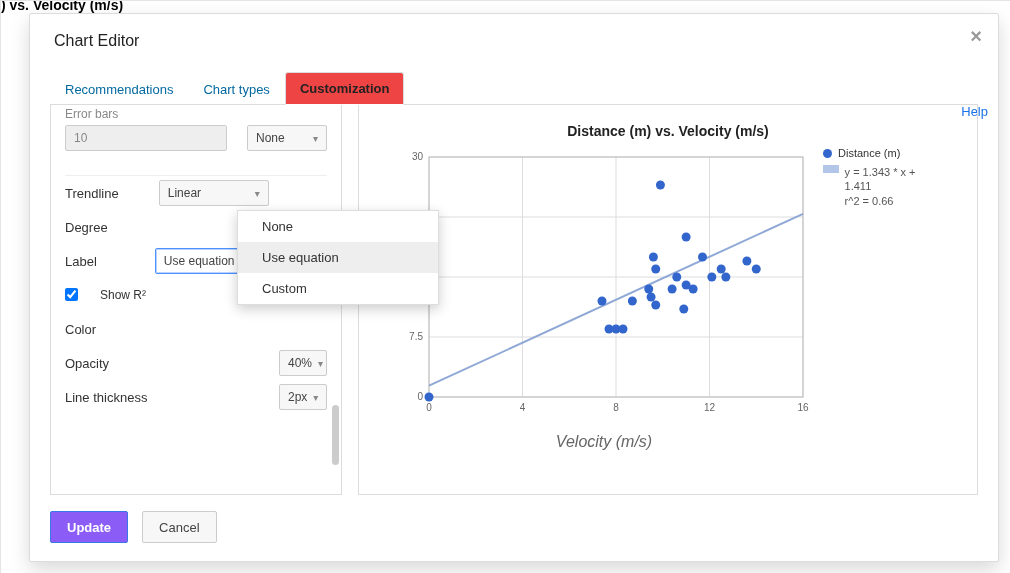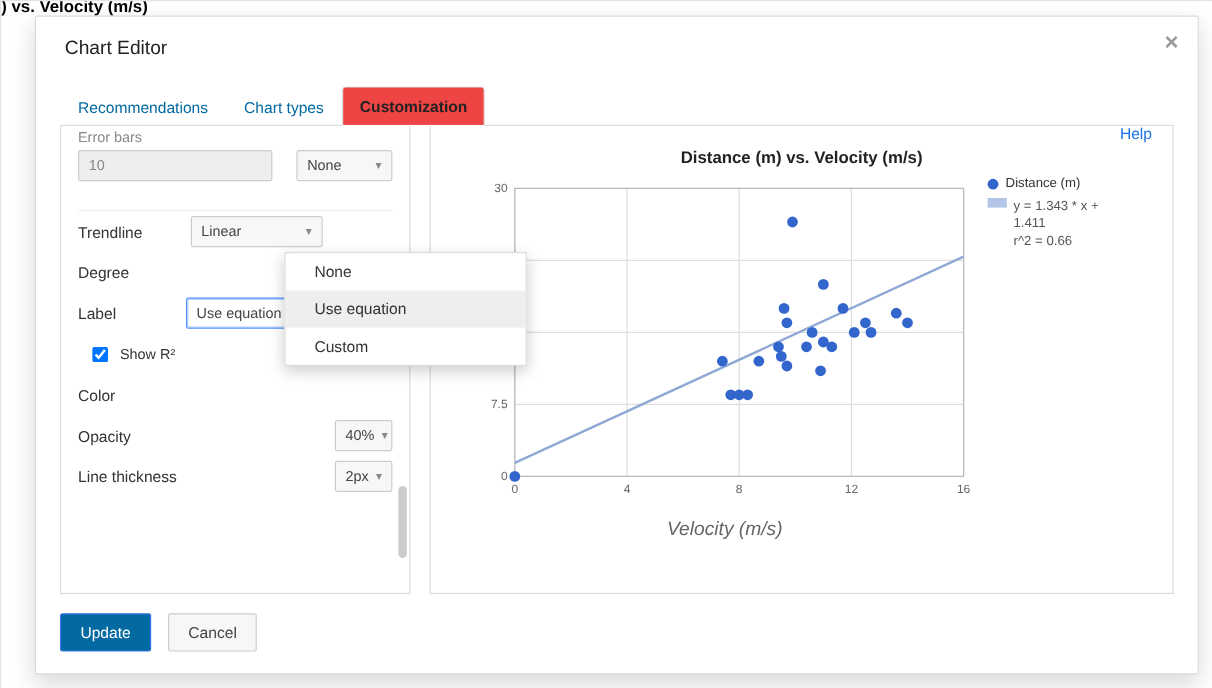--- a/index.html
+++ b/index.html
@@ -4,41 +4,41 @@
 <style>
   html,body{margin:0;padding:0;font-family:Arial,Helvetica,sans-serif;font-size:13px;color:#222;background:#fafafa;}
   .backdrop{position:relative;width:1010px;height:573px;border:1px solid #e5e5e5;overflow:hidden;background:#fff;}
   .bg-hint{position:absolute;top:-4px;left:0;font-weight:bold;font-size:14px;color:#000;}
   .modal{position:absolute;left:28px;top:12px;right:12px;bottom:12px;background:#fff;border:1px solid #dcdcdc;box-shadow:0 8px 20px rgba(0,0,0,.15);border-radius:2px;}
   .close-x{position:absolute;top:12px;right:16px;color:#999;font-size:20px;font-weight:bold;cursor:pointer;line-height:1;}
   .title{font-size:16px;padding:18px 24px 0 24px;}
   .tabs-row{display:flex;align-items:flex-end;border-bottom:1px solid #dcdcdc;margin:20px 20px 0 20px;height:34px;}
   .tab{padding:8px 14px;color:#0369a1;cursor:pointer;border:1px solid transparent;border-bottom:none;position:relative;top:1px;}
   .tab.active{color:#222;font-weight:bold;border-color:#dcdcdc;background:#ef4444;border-radius:3px 3px 0 0;border-bottom:1px solid #fff;}
-  .help{color:#1a73e8;font-size:13px;position:absolute;right:38px;top:90px;cursor:pointer;}
+  .help{color:#1a73e8;font-size:13px;position:absolute;right:10px;top:90px;cursor:pointer;}
   .body{display:flex;padding:0 20px;gap:16px;height:390px;}
   
   .panel{width:290px;border:1px solid #dcdcdc;border-top:none;overflow:hidden;position:relative;}
   .panel-inner{padding:8px 14px 14px 14px;}
   .panel-section{border-bottom:1px solid #eee;padding:10px 0;}
   .row{display:flex;align-items:center;justify-content:space-between;height:34px;}
   .row .lab{font-size:13px;color:#333;}
   .cutoff{color:#888;font-size:12px;margin-top:-6px;}
   input[type=text].txt, .sel{
     height:26px;box-sizing:border-box;border:1px solid #ccc;background:#f5f5f5;
     font-size:12px;color:#444;border-radius:2px;padding:0 8px;
   }
   input[type=text].txt{width:162px;background:#eee;color:#888;}
   .sel{display:flex;align-items:center;justify-content:space-between;cursor:pointer;background:#f7f7f7;}
   .sel .caret{margin-left:6px;color:#888;font-size:10px;}
   .sel.sm{width:80px;}
   .sel.lg{width:110px;min-width:110px;}
   .sel.xl{width:110px;}
   .sel.focus{border-color:#4d90fe;box-shadow:0 0 0 1px rgba(77,144,254,.4) inset;background:#fff;}
-  .chk{display:flex;align-items:center;gap:10px;font-size:12px;color:#333;margin-left:12px;}
+  .chk{display:flex;align-items:flex-start;gap:22px;font-size:12px;color:#333;}
   .chk input{margin:0;}
   
   .dropdown{position:absolute;left:207px;top:196px;width:200px;background:#fff;border:1px solid #ddd;box-shadow:0 4px 12px rgba(0,0,0,.2);z-index:30;}
   .dropdown .opt{padding:8px 24px;font-size:13px;color:#333;cursor:pointer;}
   .dropdown .opt.sel-opt{background:#eee;}
   
   .scroll-thumb{position:absolute;right:2px;top:300px;width:7px;height:60px;background:#ccc;border-radius:4px;}
   
   .preview{flex:1;border:1px solid #dcdcdc;border-top:none;padding:14px 10px 10px 10px;position:relative;}
   .chart-title{text-align:center;font-weight:bold;font-size:14px;margin:4px 0 8px 0;}
@@ -47,21 +47,21 @@
   svg{display:block;}
   .legend{font-size:11px;color:#333;width:100px;padding-left:10px;}
   .legend .item{display:flex;align-items:center;gap:6px;margin-bottom:6px;}
   .legend .dot{width:9px;height:9px;border-radius:50%;background:#3366cc;}
   .legend .line{width:20px;height:8px;background:#b3c6e7;}
   .legend .eq{color:#555;line-height:1.3;}
   .xaxis-label{text-align:center;font-style:italic;color:#666;font-size:16px;margin-top:6px;}
   
   .footer{position:absolute;left:20px;bottom:18px;display:flex;gap:14px;}
   .btn{height:30px;padding:0 16px;border:1px solid #ccc;border-radius:2px;font-size:13px;cursor:pointer;display:flex;align-items:center;}
-  .btn.primary{background:#0369a1;color:#fff;border-color:#3b78e7;font-weight:normal;}
+  .btn.primary{background:#8b5cf6;color:#fff;border-color:#3b78e7;font-weight:bold;}
   .btn.secondary{background:#f7f7f7;color:#444;}
   .ytick{font-size:10px;fill:#666;text-anchor:end;}
   .xtick{font-size:10px;fill:#666;text-anchor:middle;}
 </style>
 </head>
 <body>
 
 <div class="backdrop">
   <span class="bg-hint">) vs. Velocity (m/s)</span>
 

